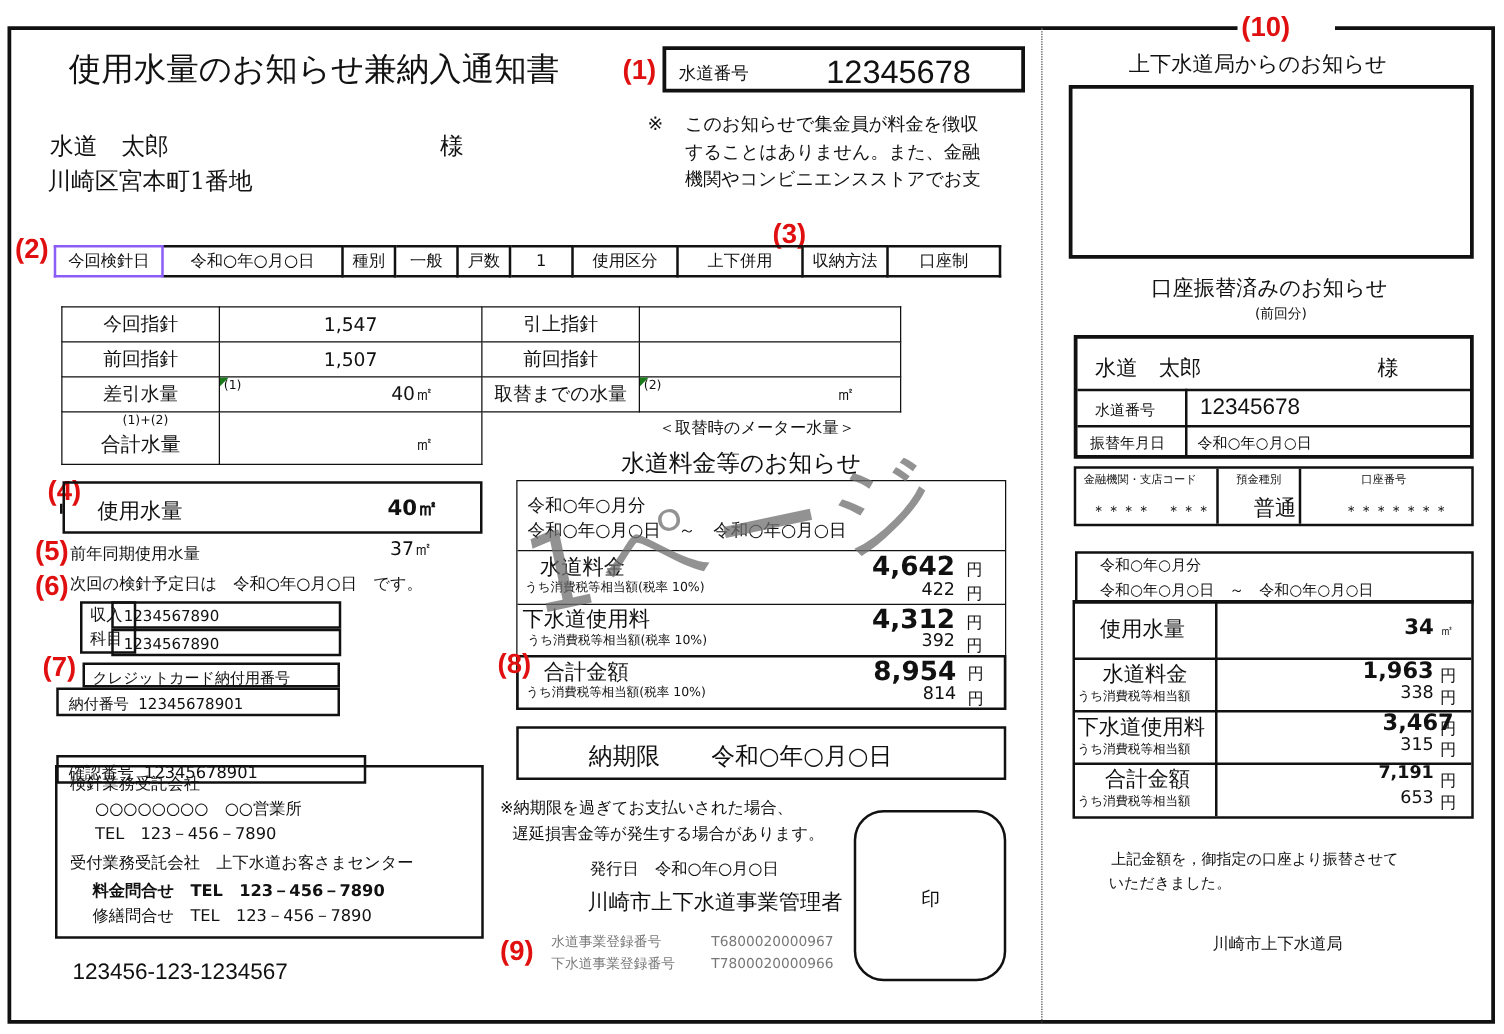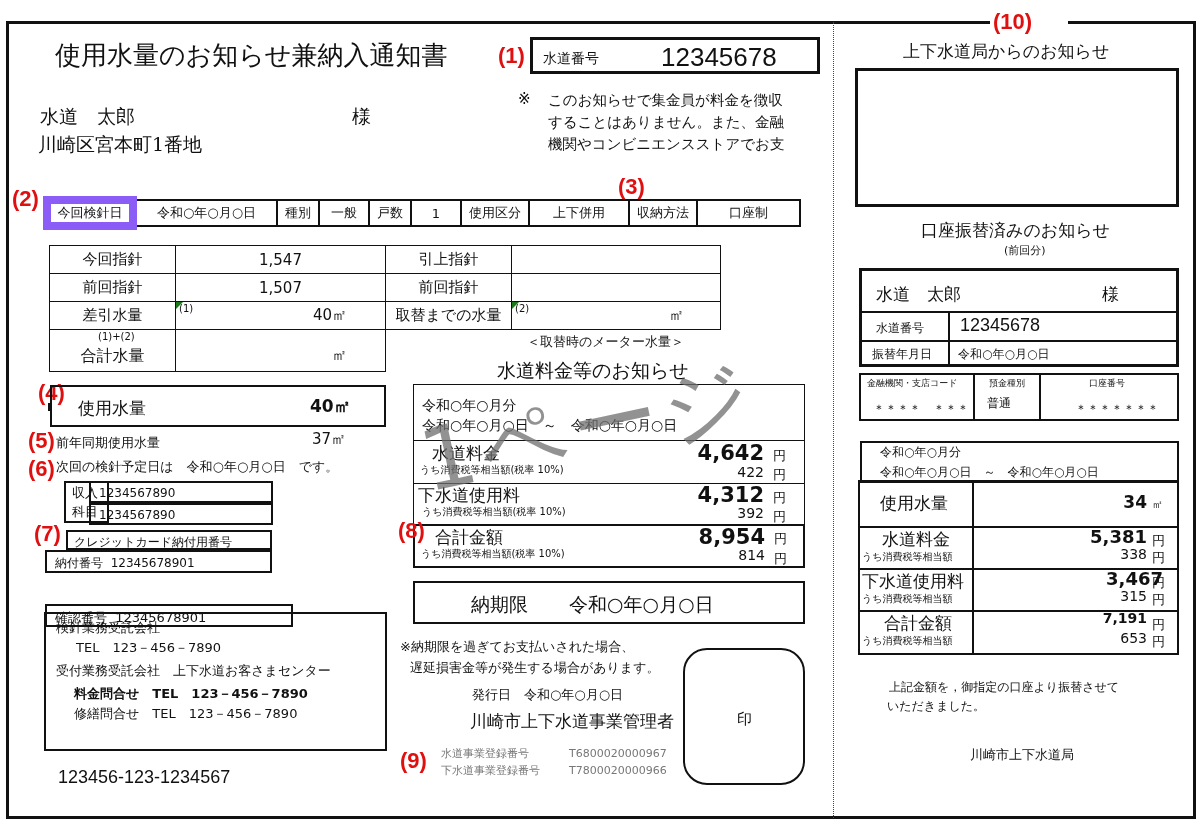--- a/index.html
+++ b/index.html
@@ -42,27 +42,27 @@
   <div>このお知らせで集金員が料金を徴収</div>
   <div>することはありません。また、金融</div>
   <div>機関やコンビニエンスストアでお支</div>
 </div>
 
 <div class="abs marker" style="left:12px;top:188px;">(2)</div>
 <div class="abs marker" style="left:618px;top:176px;">(3)</div>
 <table class="abs" style="left:43px;top:196px;width:758px;height:26px;font-size:13px;border:2px solid #111;">
   <tbody>
       <tr>
-    <td class="center" style="border:8px solid #8b5cf6;width:86px;">今回検針日</td>
+    <td class="center" style="border:2px solid #8b5cf6;width:86px;">今回検針日</td>
     <td class="center" style="border:2px solid #111;width:144px;">令和○年○月○日</td>
     <td class="center" style="border:2px solid #111;width:42px;">種別</td>
     <td class="center" style="border:2px solid #111;width:50px;">一般</td>
     <td class="center" style="border:2px solid #111;width:42px;">戸数</td>
     <td class="center" style="border:2px solid #111;width:50px;">1</td>
-    <td class="center" style="border:2px solid #111;width:68px;font-family:Liberation Serif, serif;">使用区分</td>
+    <td class="center" style="border:2px solid #111;width:84px;font-family:Liberation Serif, serif;">使用区分</td>
     <td class="center" style="border:2px solid #111;width:100px;">上下併用</td>
     <td class="center" style="border:2px solid #111;width:68px;">収納方法</td>
     <td class="center" style="border:2px solid #111;">口座制</td>
   </tr>
 </tbody>
   </table>
 
 <table class="abs tbl" style="left:49px;top:245px;width:672px;font-size:15px;">
   <tbody>
       <tr style="height:28px;">
@@ -128,20 +128,21 @@
   <span>納付番号</span>&nbsp;
   <span>12345678901</span>
 </div>
 <div class="abs b2" style="left:45px;top:604px;width:248px;height:23px;font-size:13px;padding:3px 8px;">
   <span>確認番号</span>&nbsp;
   <span>12345678901</span>
 </div>
 
 <div class="abs b2" style="left:44px;top:612px;width:343px;height:139px;font-size:13px;padding:4px 10px;line-height:20px;">
   <div>検針業務受託会社</div>
+  <div style="padding-left:20px;">○○○○○○○○　○○営業所</div>
   <div style="padding-left:20px;">TEL　123－456－7890</div>
   <div style="margin-top:3px;">受付業務受託会社　上下水道お客さまセンター</div>
   <div style="padding-left:18px;margin-top:3px;font-weight:bold;">料金問合せ　TEL　123－456－7890</div>
   <div style="padding-left:18px;">修繕問合せ　TEL　123－456－7890</div>
 </div>
 <div class="abs mono" style="left:58px;top:767px;font-size:18px;">123456-123-1234567</div>
 
 <div class="abs serif" style="left:497px;top:358px;font-size:19px;">水道料金等のお知らせ</div>
 <div class="abs" style="left:413px;top:384px;width:392px;height:184px;border:1px solid #111;">
   <div class="abs" style="left:8px;top:10px;font-size:14px;line-height:20px;">
@@ -214,42 +215,42 @@
   <span class="abs" style="left:10px;top:75px;font-size:12px;">振替年月日</span>
   <span class="abs" style="left:96px;top:75px;font-size:12px;">令和○年○月○日</span>
 </div>
 
 <div class="abs b2" style="left:859px;top:373px;width:320px;height:48px;">
   <div class="abs" style="left:112px;top:0;width:2px;height:44px;background:#111;"></div>
   <div class="abs" style="left:178px;top:0;width:2px;height:44px;background:#111;"></div>
   <span class="abs" style="left:6px;top:2px;font-size:9px;">金融機関・支店コード</span>
   <span class="abs" style="left:12px;top:26px;font-size:12px;">＊＊＊＊　＊＊＊</span>
   <span class="abs" style="left:128px;top:2px;font-size:9px;">預金種別</span>
-  <span class="abs serif" style="left:126px;top:20px;font-size:12px;">普通</span>
+  <span class="abs serif" style="left:142px;top:20px;font-size:17px;">普通</span>
   <span class="abs" style="left:228px;top:2px;font-size:9px;">口座番号</span>
   <span class="abs" style="left:214px;top:26px;font-size:12px;">＊＊＊＊＊＊＊</span>
 </div>
 
 <div class="abs b2" style="left:860px;top:441px;width:319px;height:42px;">
   <div class="abs" style="left:18px;top:1px;font-size:12px;">令和○年○月分</div>
   <div class="abs" style="left:18px;top:21px;font-size:12px;">令和○年○月○日　～　令和○年○月○日</div>
 </div>
 <div class="abs b2" style="left:858px;top:480px;width:321px;height:175px;">
   <div class="abs" style="left:112px;top:0;width:2px;height:171px;background:#111;"></div>
   <div class="abs" style="left:0;top:44px;width:317px;height:2px;background:#111;"></div>
   <div class="abs" style="left:0;top:86px;width:317px;height:2px;background:#111;"></div>
   <div class="abs" style="left:0;top:128px;width:317px;height:2px;background:#111;"></div>
 
   <span class="abs" style="left:20px;top:10px;font-size:17px;">使用水量</span>
   <span class="abs" style="right:30px;top:10px;font-size:17px;font-weight:bold;">34</span>
   <span class="abs" style="right:14px;top:15px;font-size:11px;">㎡</span>
 
   <span class="abs" style="left:22px;top:46px;font-size:17px;">水道料金</span>
   <span class="abs" style="left:2px;top:68px;font-size:10px;">うち消費税等相当額</span>
-  <span class="abs" style="right:30px;top:44px;font-size:18px;font-weight:bold;">5,381</span>
+  <span class="abs" style="right:30px;top:44px;font-size:18px;font-weight:bold;">1,963</span>
   <span class="abs yen" style="right:12px;top:50px;">円</span>
   <span class="abs" style="right:30px;top:64px;font-size:14px;">338</span>
   <span class="abs yen" style="right:12px;top:67px;">円</span>
 
   <span class="abs" style="left:2px;top:88px;font-size:17px;">下水道使用料</span>
   <span class="abs" style="left:2px;top:110px;font-size:10px;">うち消費税等相当額</span>
   <span class="abs" style="right:14px;top:86px;font-size:18px;font-weight:bold;">3,467</span>
   <span class="abs yen" style="right:12px;top:92px;">円</span>
   <span class="abs" style="right:30px;top:106px;font-size:14px;">315</span>
   <span class="abs yen" style="right:12px;top:109px;">円</span>

